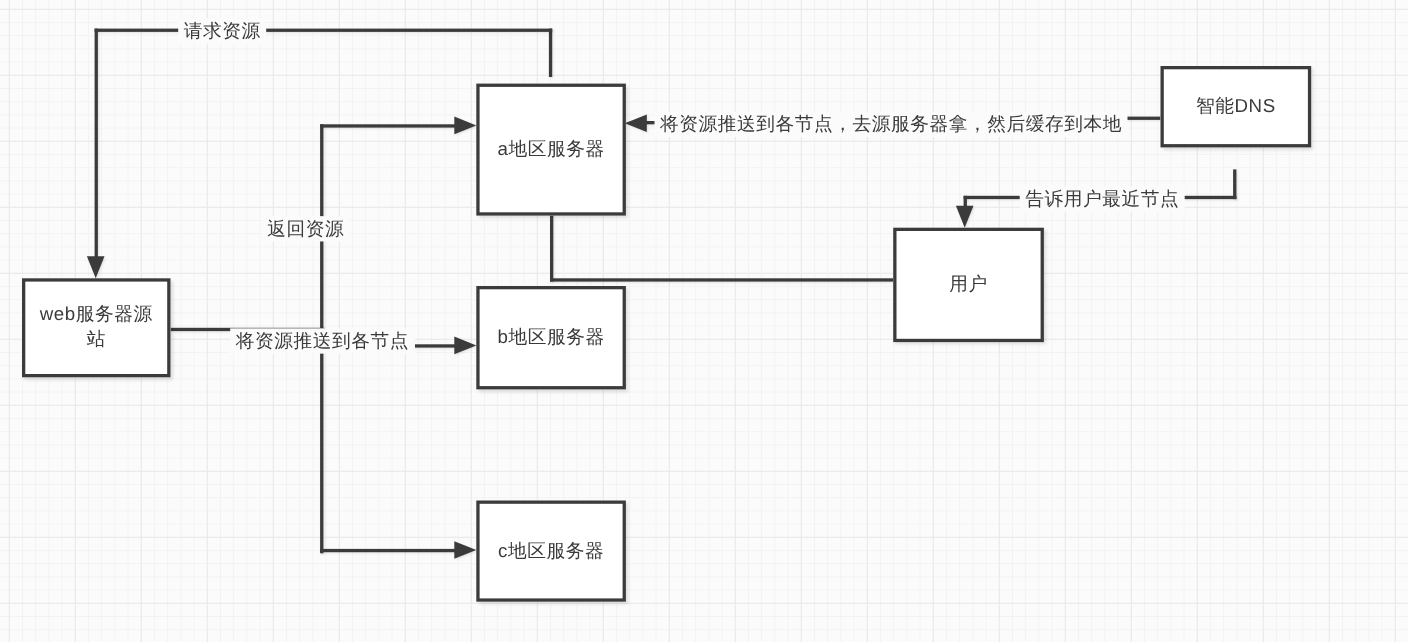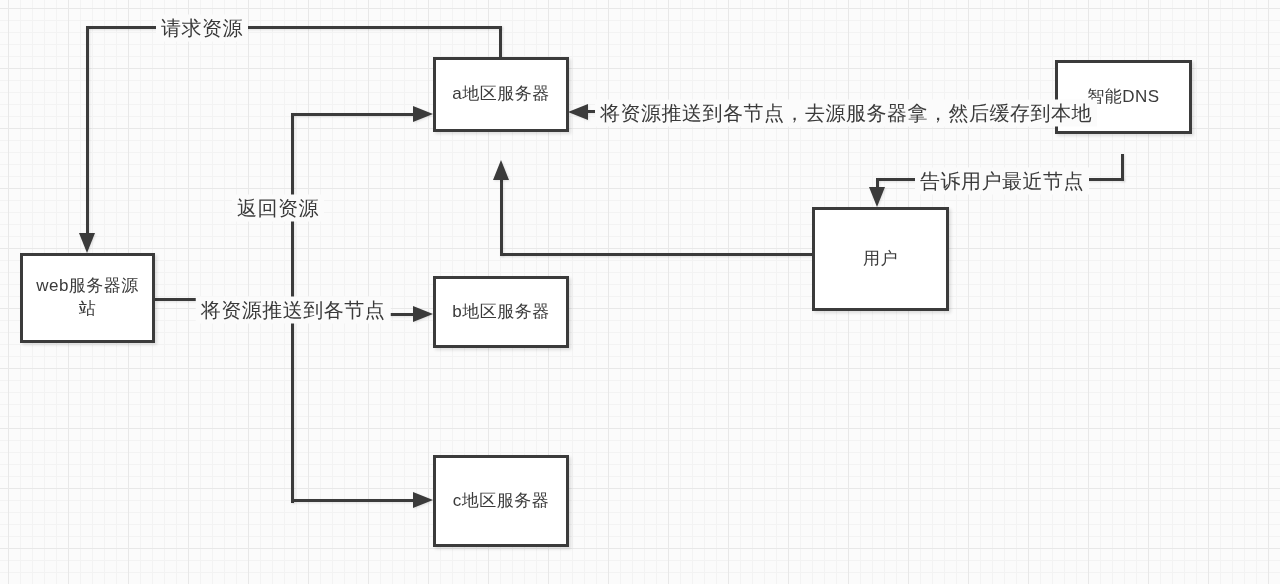--- a/index.html
+++ b/index.html
@@ -47,21 +47,21 @@
     filter:drop-shadow(1px 1.5px 1px rgba(0,0,0,0.10));
   }
   .arr.down{border-left:8px solid transparent;border-right:8px solid transparent;border-top:20px solid #3b3b3b;}
   .arr.up{border-left:8px solid transparent;border-right:8px solid transparent;border-bottom:20px solid #3b3b3b;}
   .arr.right{border-top:8px solid transparent;border-bottom:8px solid transparent;border-left:20px solid #3b3b3b;}
   .arr.left{border-top:8px solid transparent;border-bottom:8px solid transparent;border-right:20px solid #3b3b3b;}
   .elabel{
     position:absolute;
     transform:translate(-50%,-50%);
     white-space:nowrap;
-    font-size:20px;
+    font-size:17px;
     color:#3a3a3a;
     letter-spacing:0.5px;
     background:#fbfbfb;
     padding:0 5px;
     z-index:4;
   }
   .elabel.anchor-left{transform:translate(0,-50%);}
 </style>
 </head>
 <body>
@@ -99,24 +99,24 @@
   <div class="elabel" style="left:202px;top:28px">请求资源</div>
   <div class="elabel" style="left:278px;top:208px">返回资源</div>
   <div class="elabel" style="left:293px;top:310px">将资源推送到各节点</div>
   <div class="elabel anchor-left" style="left:595px;top:113px">将资源推送到各节点，去源服务器拿，然后缓存到本地</div>
   <div class="elabel" style="left:1002px;top:181px">告诉用户最近节点</div>
 
   <div class="node" style="left:20px;top:253px;width:135px;height:90px">
     <span class="lbl">web服务器源
 站</span>
   </div>
-  <div class="node" style="left:433px;top:57px;width:136px;height:75px">
+  <div class="node" style="left:433px;top:76px;width:136px;height:120px">
     <span class="lbl">a地区服务器</span>
   </div>
-  <div class="node" style="left:433px;top:276px;width:136px;height:72px">
+  <div class="node" style="left:433px;top:260px;width:136px;height:94px">
     <span class="lbl">b地区服务器</span>
   </div>
   <div class="node" style="left:433px;top:455px;width:136px;height:92px">
     <span class="lbl">c地区服务器</span>
   </div>
   <div class="node" style="left:1055px;top:60px;width:137px;height:74px">
     <span class="lbl">智能DNS</span>
   </div>
   <div class="node" style="left:812px;top:207px;width:137px;height:104px">
     <span class="lbl">用户</span>

